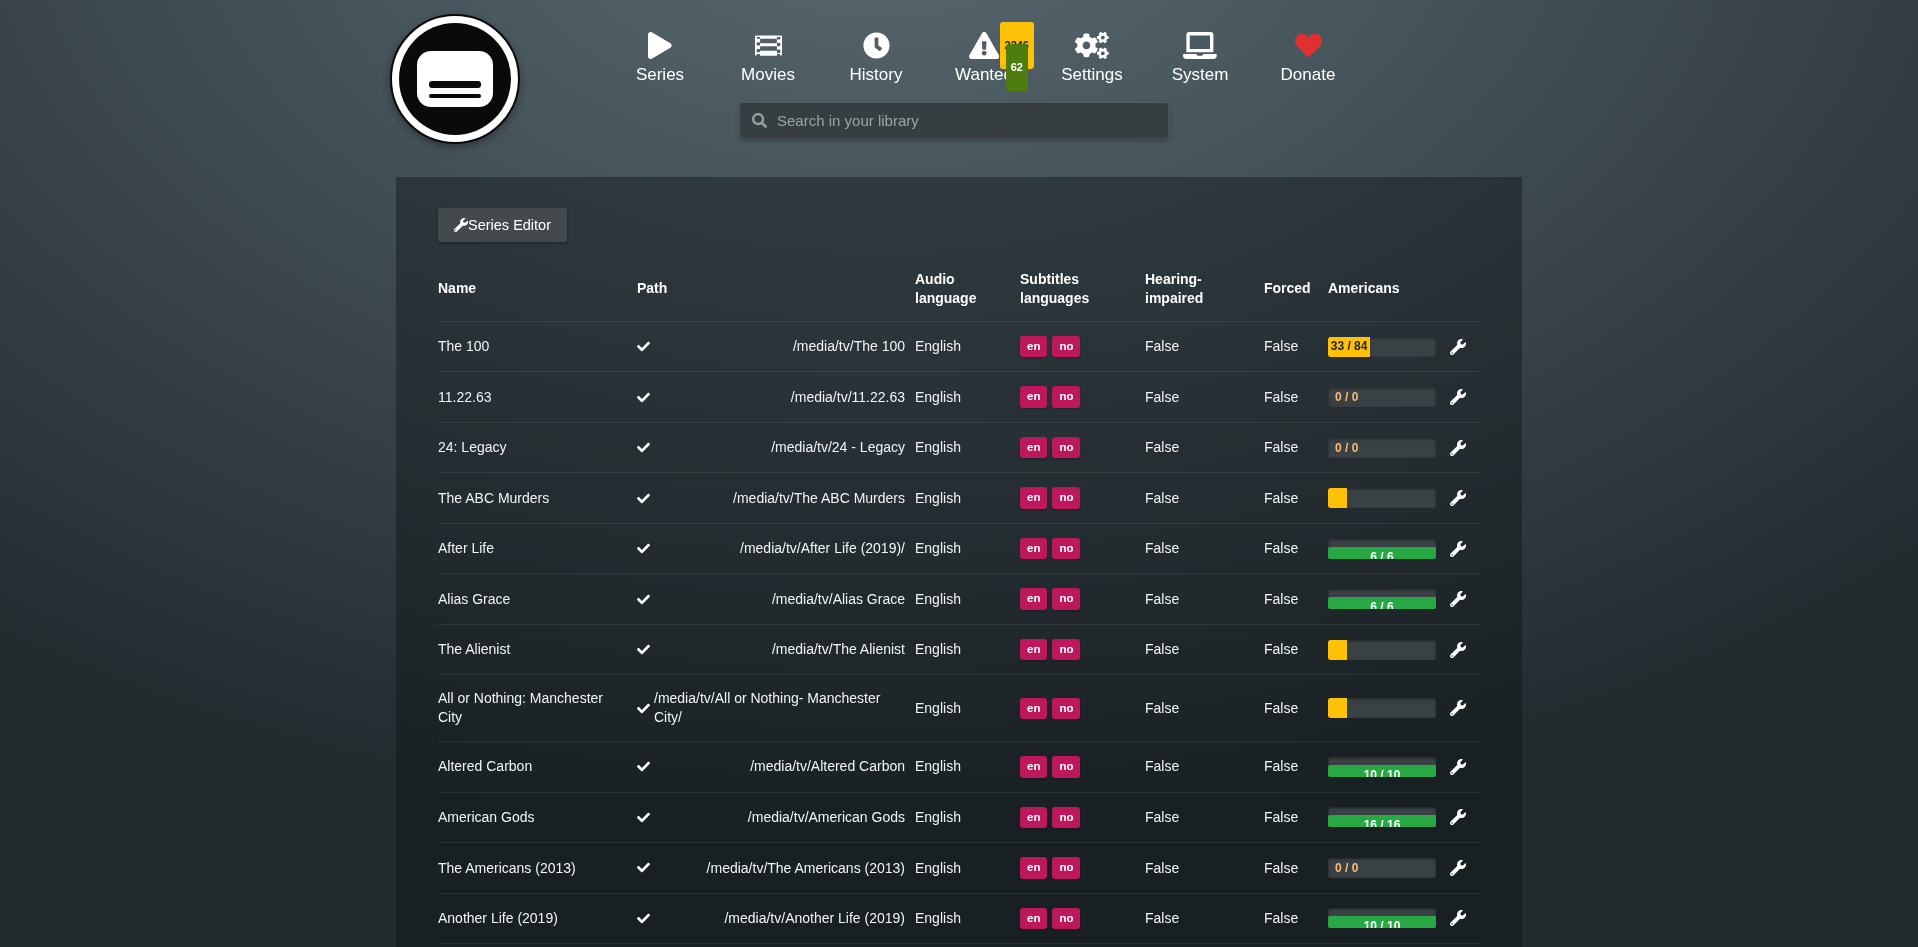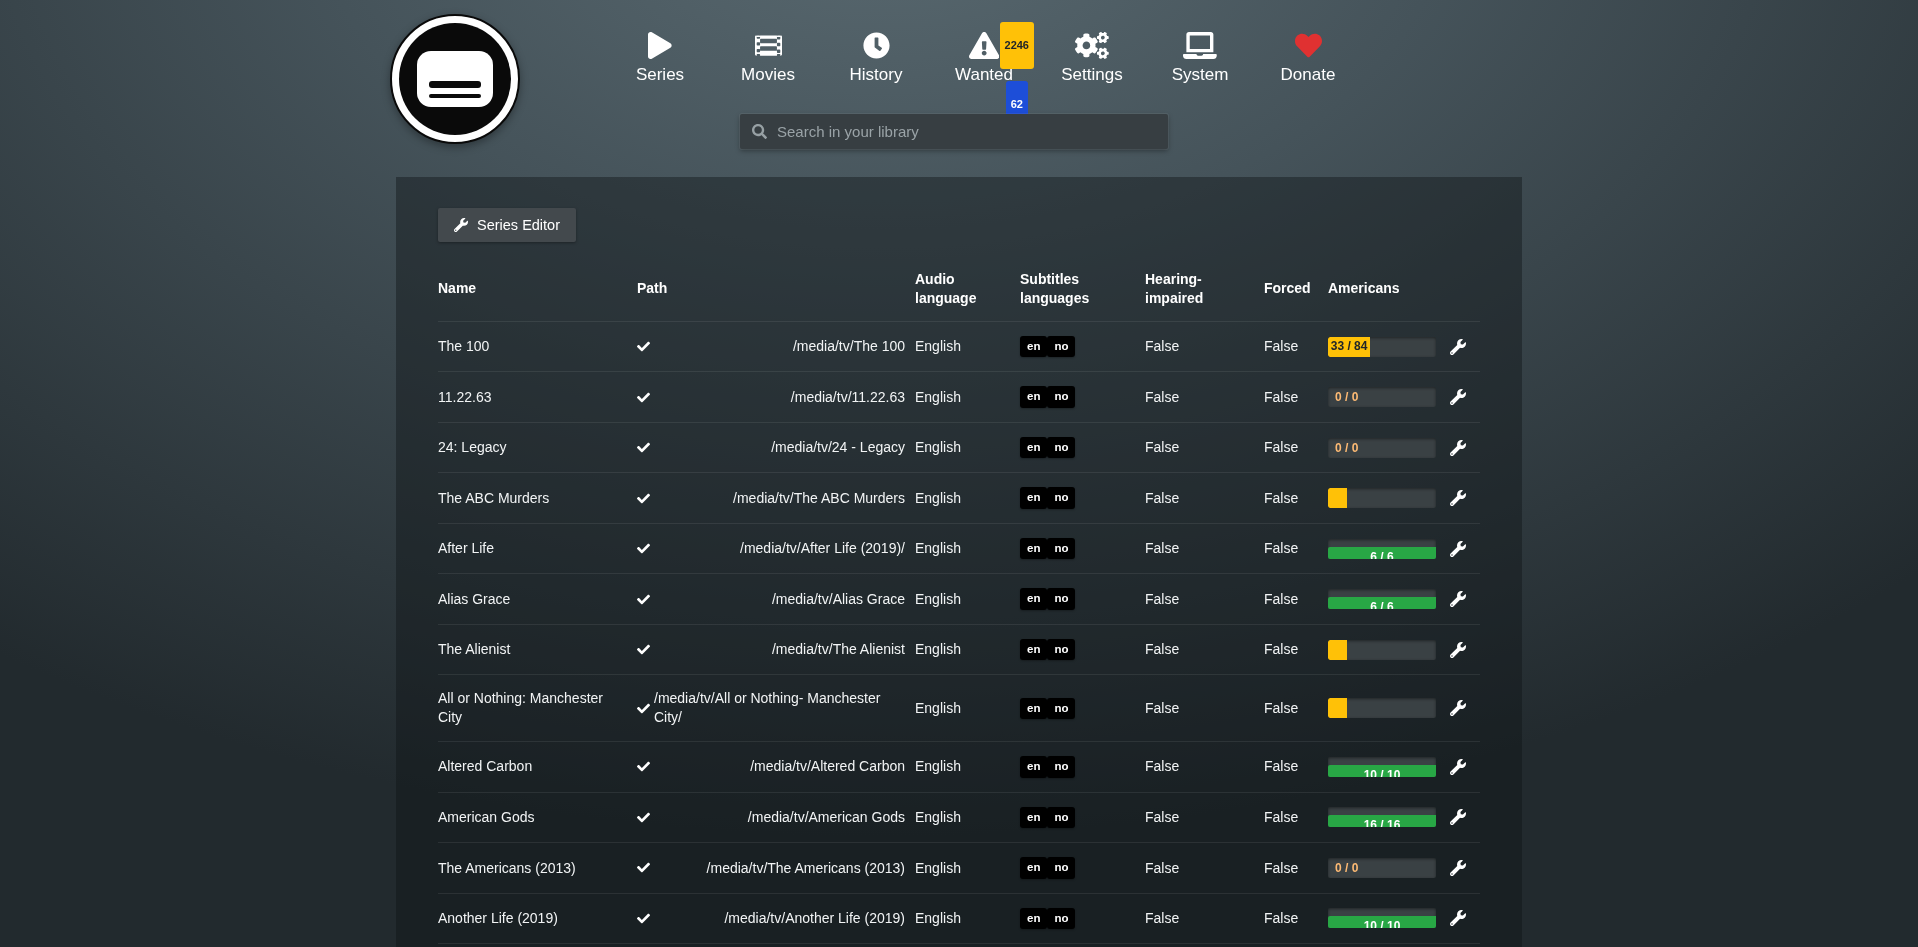--- a/index.html
+++ b/index.html
@@ -27,62 +27,62 @@
 
   .nav { position:absolute; left:606px; top:31px; display:flex; }
   .nav-item { width:108px; display:flex; flex-direction:column; align-items:center;
     cursor:pointer; position:relative; }
   .nav-icon { height:28px; display:flex; align-items:center; }
   .nav-icon svg { height:27px; fill:var(--icon-fill,#fff); }
   .nav-label { margin-top:6px; font-size:17px; color:#fff; }
   .nav-badge { position:absolute; font-size:11px; font-weight:bold; line-height:1;
     padding:18px 5px; border-radius:3px; }
   .badge-warning { background:#ffc107; color:#212529; top:-9px; right:4px; }
-  .badge-success { background:#1d4ed8; color:#fff; top:13px; right:10px;margin-top:37px; }
+  .badge-success { background:#4d7c0f; color:#fff; top:13px; right:10px; }
 
   .search-wrap {
-    position:absolute; left:740px; top:114px; width:428px; height:35px;
+    position:absolute; left:740px; top:103px; width:428px; height:35px;
     background:#373e42; border-radius:2px;
     box-shadow:0 0 0 1px rgba(255,255,255,.07), 0 2px 5px rgba(0,0,0,.35);
     display:flex; align-items:center; padding:0 12px;
   }
   .search-icon { display:flex; }
   .search-icon svg { width:15px; height:15px; fill:#97a0a4; }
   .search-input { flex:1; margin-left:10px; background:transparent; border:none; outline:none;
     color:#e2e6e8; font-size:15px; font-family:inherit; }
   .search-input::placeholder { color:#9aa3a7; }
 
   
   .panel {
     position:absolute; left:396px; top:177px; width:1126px; height:770px;
     background:rgba(14,19,21,.42);
   }
   .series-editor {
     margin:31px 0 0 42px; height:34px; padding:0 16px;
     background:#43494d; color:#fff; border:none; border-radius:2px;
     font-size:14.5px; font-family:inherit; display:inline-flex; align-items:center;
-    gap:9px; cursor:pointer; box-shadow:0 1px 3px rgba(0,0,0,.35);
+    cursor:pointer; box-shadow:0 1px 3px rgba(0,0,0,.35);
   }
   .btn-icon { display:flex; }
   .btn-icon svg { width:14px; height:14px; fill:#fff; }
 
   .series-table { margin:28px 42px 0; width:1042px; border-collapse:collapse; table-layout:fixed; }
   col.c1{width:199px} col.c2{width:278px} col.c3{width:105px} col.c4{width:125px}
   col.c5{width:119px} col.c6{width:64px} col.c7{width:122px} col.c8{width:30px}
   th { text-align:left; font-size:14px; font-weight:bold; color:#fff;
     padding:0 10px 13px 0; vertical-align:middle; line-height:1.35; }
   td { font-size:14px; color:#f2f4f5; padding:14px 10px 14px 0; vertical-align:middle;
     border-top:1px solid rgba(255,255,255,.08); line-height:1.35; }
   .c-name { cursor:pointer; }
   .path-wrap { display:flex; align-items:center; gap:4px;justify-content:space-between; }
   .check-icon { display:flex; flex:0 0 auto; }
   .check-icon svg { width:13px; height:13px; fill:#fff; }
 
-  .lang-badge { display:inline-block; background:#000000; color:#fff; font-size:11.5px;
-    font-weight:bold; padding:3px 7px; border-radius:3px; 
+  .lang-badge { display:inline-block; background:#be185d; color:#fff; font-size:11.5px;
+    font-weight:bold; padding:3px 7px; border-radius:3px; margin-right:5px;
     box-shadow:0 1px 2px rgba(0,0,0,.3); }
 
   .progress { position:relative; width:108px; height:20px; background:#3a4144;
     border-radius:2px; box-shadow:inset 0 1px 3px rgba(0,0,0,.45); overflow:hidden; }
   .progress-fill { height:100%; display:flex; align-items:center; justify-content:center;
     font-size:12px; font-weight:bold; white-space:nowrap; border-radius:2px 0 0 2px; }
   .progress-fill.warning { background:#ffc107; color:#212529; }
   .progress-fill.success { background:#28a745; color:#fff;margin-top:8px; }
   .progress-empty-text { position:absolute; left:7px; top:0; line-height:20px;
     font-size:12px; font-weight:bold; color:#fdba74; }

